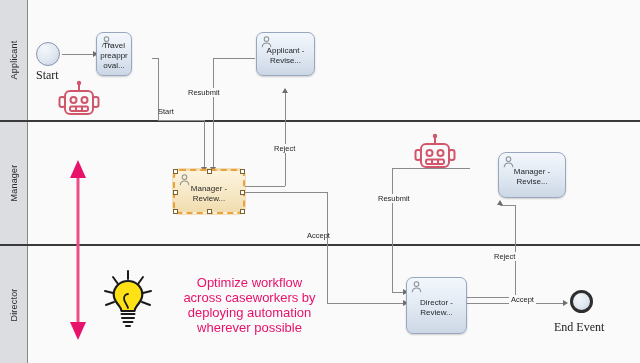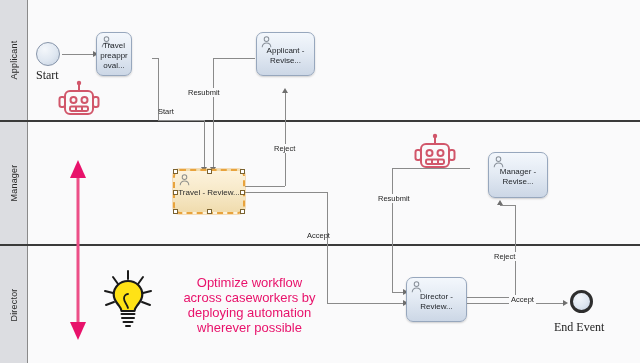--- a/index.html
+++ b/index.html
@@ -260,40 +260,40 @@
       <path d="M1.3 12.2c0-2.9 2.1-4.6 4.7-4.6s4.7 1.7 4.7 4.6" fill="none" stroke="#4b545f" stroke-width="1.1"></path>
     </svg>
     <div class="task-label">Applicant - Revise...</div>
   </div>
 
   <div class="task selected" style="left:173px;top:169px;width:72px;height:45px;">
     <svg class="user-glyph" viewBox="0 0 12 13">
       <circle cx="6" cy="3.4" r="2.5" fill="none" stroke="#4b545f" stroke-width="1.1"></circle>
       <path d="M1.3 12.2c0-2.9 2.1-4.6 4.7-4.6s4.7 1.7 4.7 4.6" fill="none" stroke="#4b545f" stroke-width="1.1"></path>
     </svg>
-    <div class="task-label">Travel - Review...</div>
+    <div class="task-label">Manager - Review...</div>
     <div class="handle" style="left:-2px;top:-2px;"></div>
     <div class="handle" style="left:50%;top:-2px;margin-left:-2px;"></div>
     <div class="handle" style="right:-2px;top:-2px;"></div>
     <div class="handle" style="left:-2px;top:50%;margin-top:-2px;"></div>
     <div class="handle" style="right:-2px;top:50%;margin-top:-2px;"></div>
     <div class="handle" style="left:-2px;bottom:-2px;"></div>
     <div class="handle" style="left:50%;bottom:-2px;margin-left:-2px;"></div>
     <div class="handle" style="right:-2px;bottom:-2px;"></div>
   </div>
 
-  <div class="task" style="left:488px;top:152px;width:60px;height:46px;">
+  <div class="task" style="left:498px;top:152px;width:68px;height:46px;border-radius:8px;">
     <svg class="user-glyph" viewBox="0 0 12 13">
       <circle cx="6" cy="3.4" r="2.5" fill="none" stroke="#4b545f" stroke-width="1.1"></circle>
       <path d="M1.3 12.2c0-2.9 2.1-4.6 4.7-4.6s4.7 1.7 4.7 4.6" fill="none" stroke="#4b545f" stroke-width="1.1"></path>
     </svg>
     <div class="task-label">Manager - Revise...</div>
   </div>
 
-  <div class="task" style="left:406px;top:277px;width:61px;height:45px;">
+  <div class="task" style="left:406px;top:277px;width:61px;height:57px;">
     <svg class="user-glyph" viewBox="0 0 12 13">
       <circle cx="6" cy="3.4" r="2.5" fill="none" stroke="#4b545f" stroke-width="1.1"></circle>
       <path d="M1.3 12.2c0-2.9 2.1-4.6 4.7-4.6s4.7 1.7 4.7 4.6" fill="none" stroke="#4b545f" stroke-width="1.1"></path>
     </svg>
     <div class="task-label">Director - Review...</div>
   </div>
 
   <svg class="robot" style="left:57px;top:80px;width:44px;height:40px;" viewBox="0 0 44 40">
     <g fill="none" stroke="#d1566a" stroke-width="2">
       <line x1="22" y1="3" x2="22" y2="11"></line>

